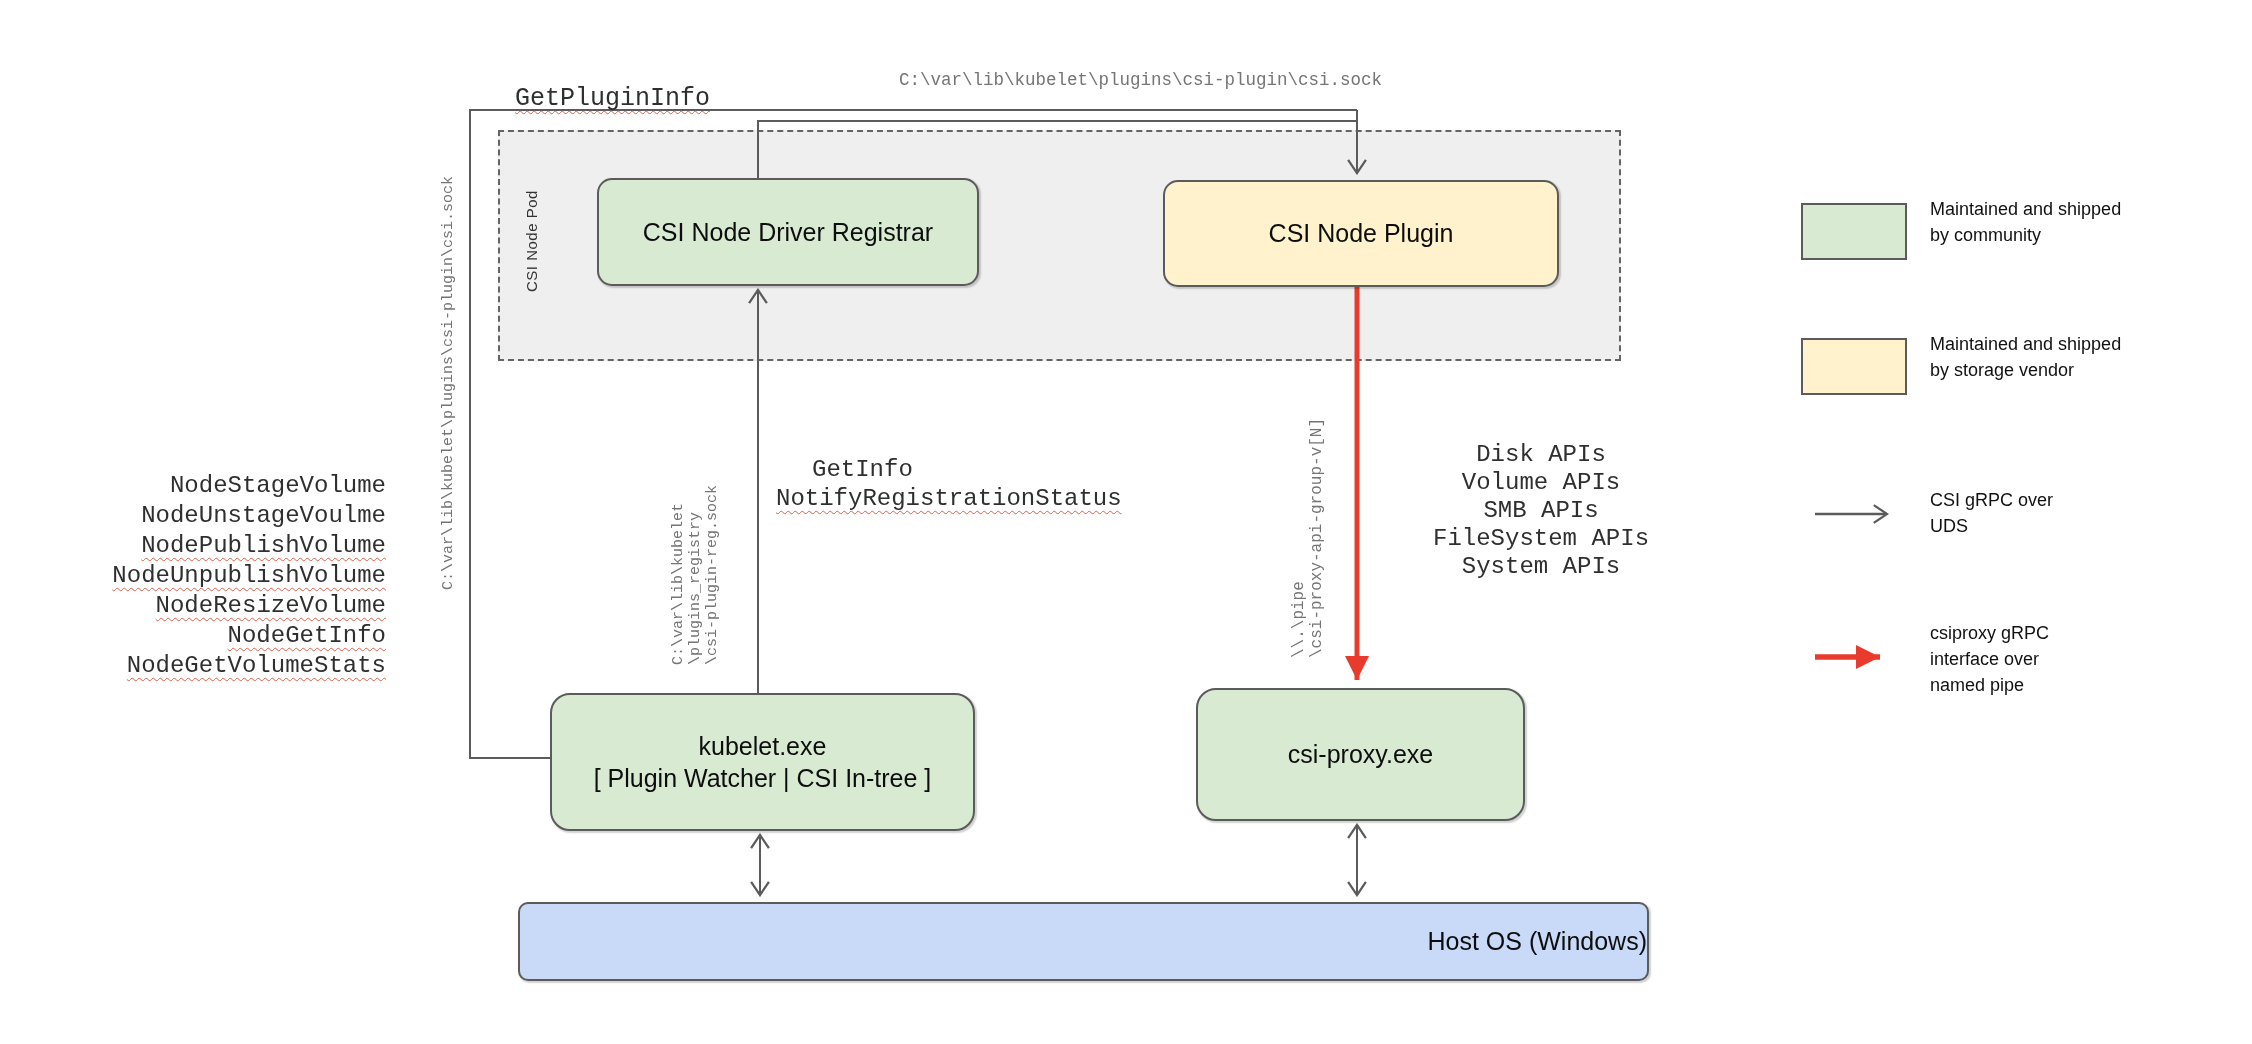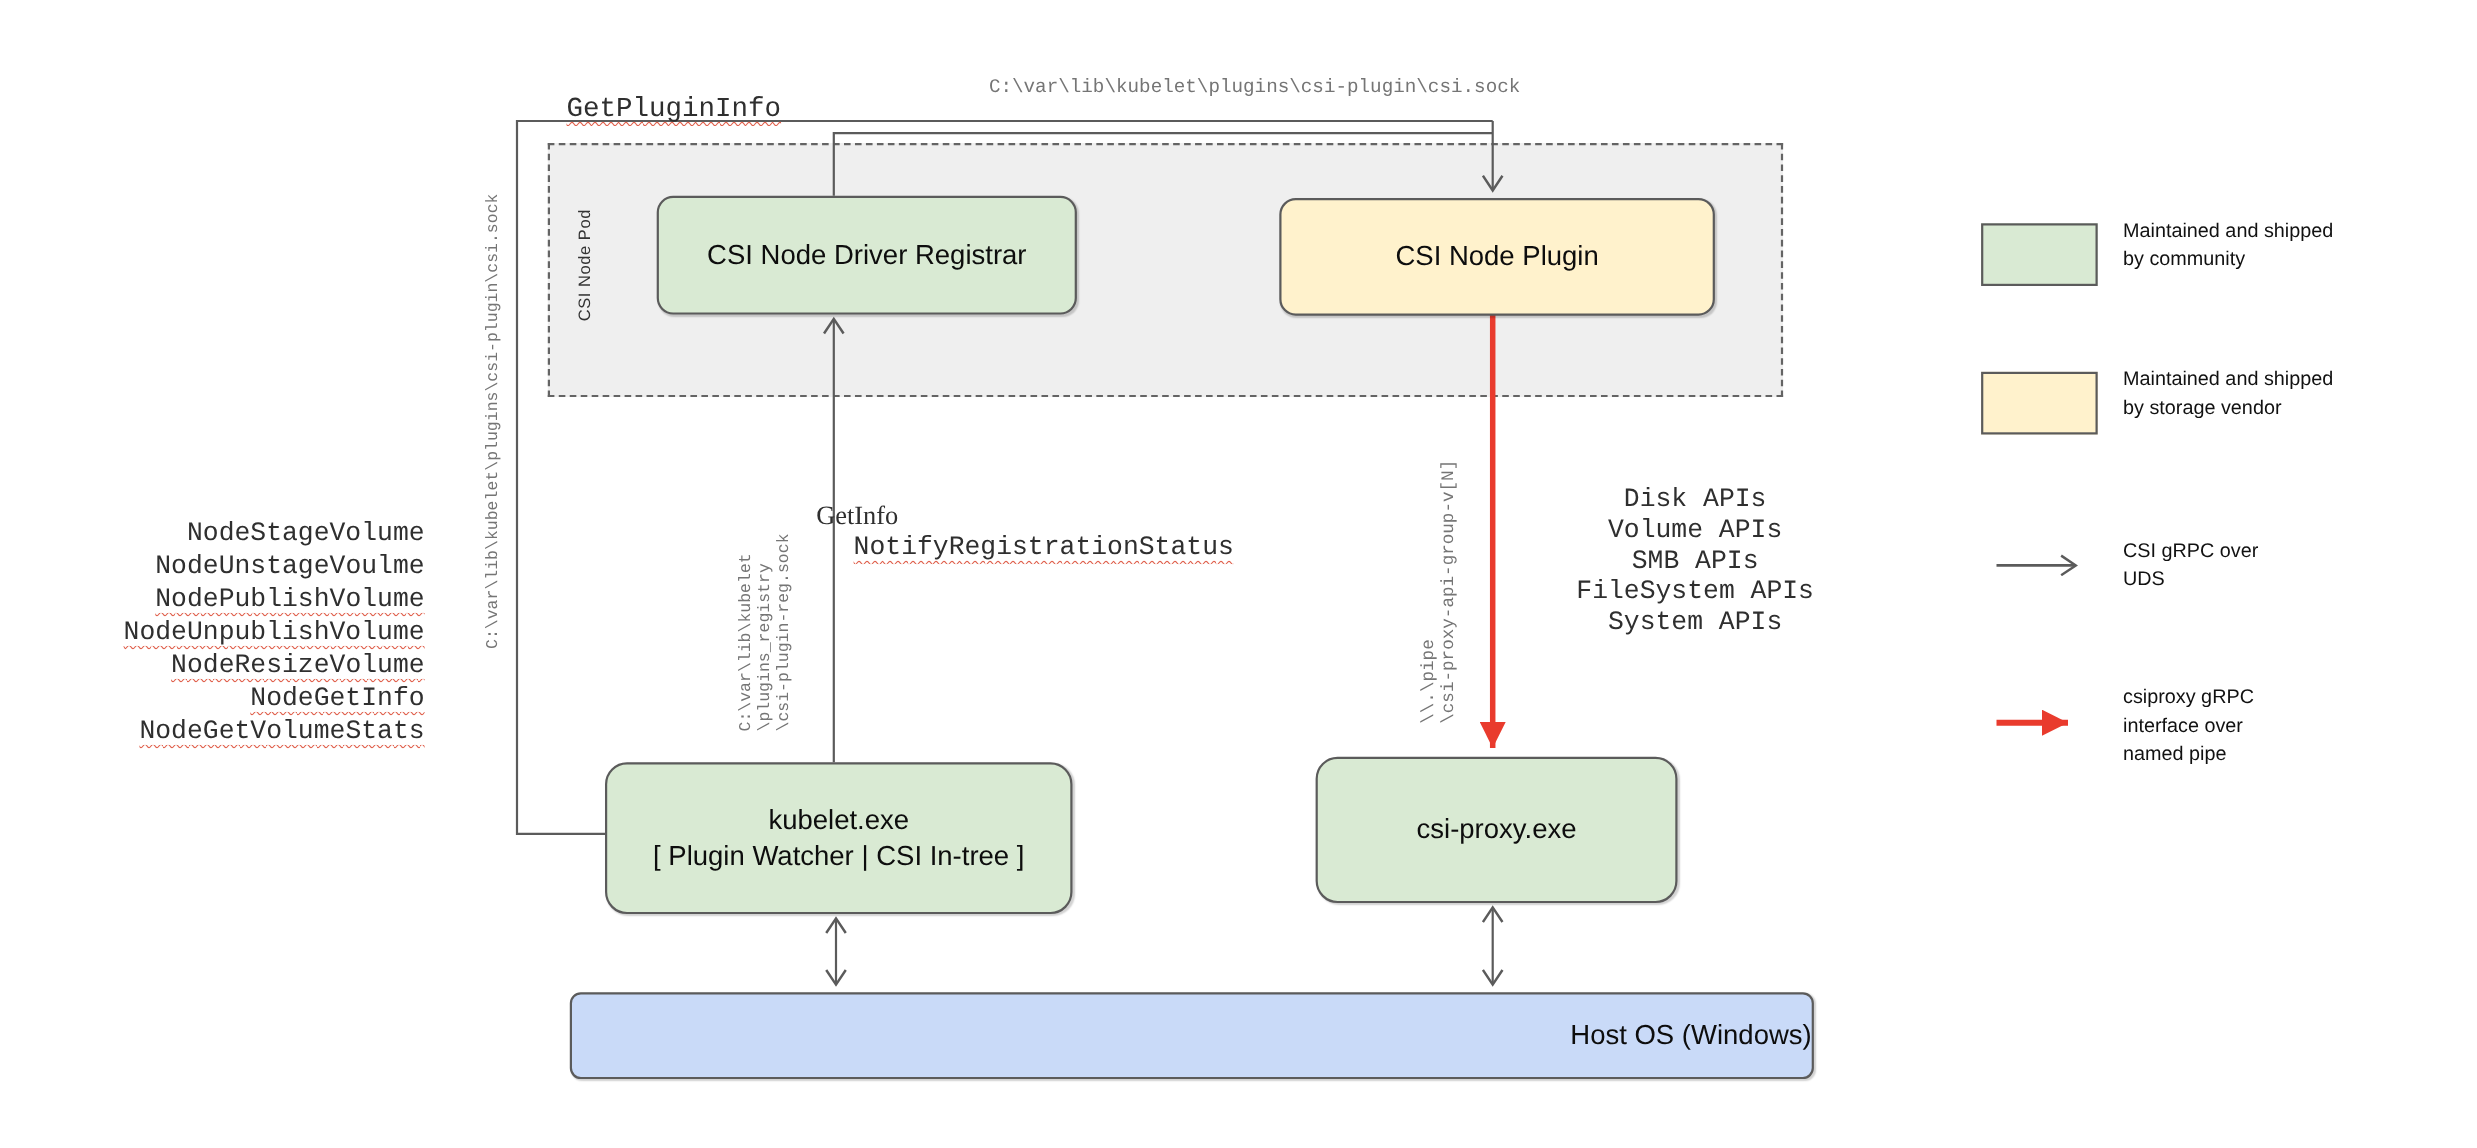--- a/index.html
+++ b/index.html
@@ -37,21 +37,21 @@
   #pod-label{left:42px;top:140px;position:absolute;white-space:nowrap;transform:rotate(-90deg);
              transform-origin:0 100%;font-family:"Liberation Sans",sans-serif;font-size:15px;
              line-height:20px;color:#333;letter-spacing:.5px;}
 
   
   .mono{position:absolute;z-index:4;font-family:"Liberation Mono",monospace;color:var(--mono-dark);white-space:nowrap;}
   #get-plugin-info{left:515px;top:72px;font-size:25px;margin-top:12px;}
   #csi-sock-top{left:899px;top:70px;font-size:17.5px;color:var(--path-gray);}
   #node-calls{right:1866px;top:438px;font-size:24px;line-height:30px;text-align:right;direction:rtl;margin-top:33px;}
   #node-calls div{direction:ltr;}
-  #get-info{left:742px;top:456px;font-size:24px;font-family:Liberation Serif, serif;}
+  #get-info{left:812px;top:456px;font-size:24px;}
   #notify{left:776px;top:485px;font-size:24px;}
   #api-list{left:1433px;top:441px;font-size:24px;line-height:28px;text-align:center;}
 
   .wavy{text-decoration:underline;text-decoration-style:wavy;text-decoration-color:var(--wavy-red);
         text-decoration-thickness:1.4px;text-underline-offset:5px;text-decoration-skip-ink:none;}
 
   
   .swatch{position:absolute;z-index:3;width:102px;height:53px;border:2px solid var(--border-gray);}
   #swatch-community{left:1801px;top:203px;background:var(--green-fill);}
   #swatch-vendor{left:1801px;top:338px;background:var(--yellow-fill);}

